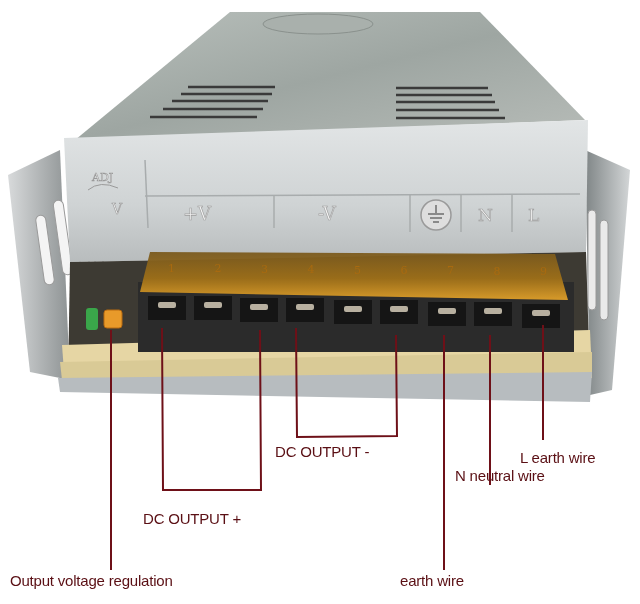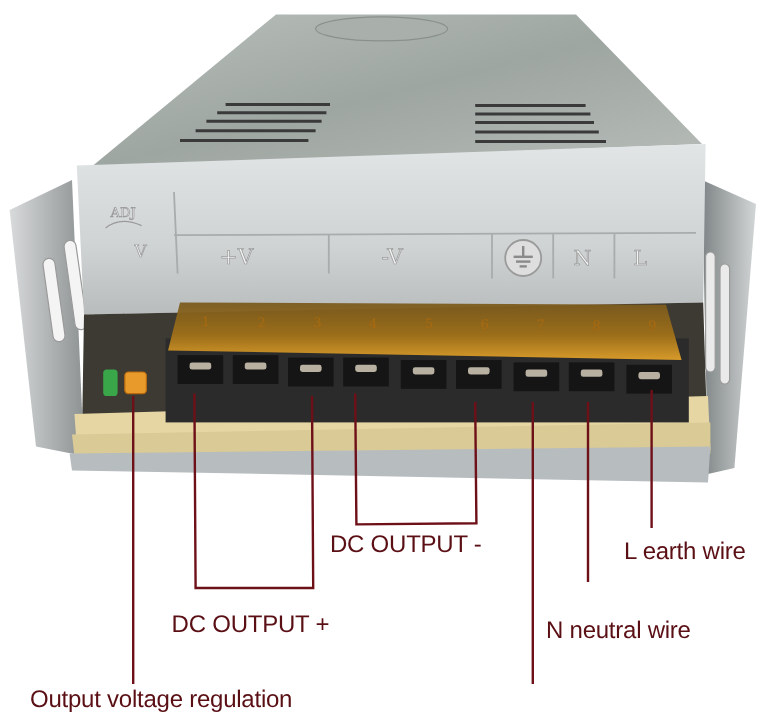--- a/index.html
+++ b/index.html
@@ -1,18 +1,18 @@
 <!DOCTYPE html>
 <html><head>
 <meta charset="utf-8">
 <style>
   html, body { margin:0; padding:0; background:#ffffff; }
   body { width:640px; height:604px; position:relative; overflow:hidden; font-family:"Liberation Sans", sans-serif; }
   #stage { position:absolute; left:0; top:0; width:640px; height:604px; }
-  .label { position:absolute; color:#5a0f14; font-size:20px; font-weight:normal; white-space:nowrap; letter-spacing:-0.2px; }
+  .label { position:absolute; color:#5a0f14; font-size:15px; font-weight:normal; white-space:nowrap; letter-spacing:-0.2px; }
   .term-num { font-family:"DejaVu Serif", serif; font-size:11px; fill:#a86a10; }
   .mark { font-family:"DejaVu Serif", serif; fill:#f2f2f2; stroke:#9a9a9a; stroke-width:0.6; }
 </style>
 </head>
 <body>
 
 <div id="stage">
   <svg width="640" height="604" viewBox="0 0 640 604">
     <defs>
       <linearGradient id="topG" x1="0" y1="0" x2="1" y2="1">
@@ -152,18 +152,19 @@
       <polyline points="296,328 297,437 397,436 396,335"></polyline>
 
       <line x1="444" y1="335" x2="444" y2="570"></line>
 
       <line x1="490" y1="335" x2="490" y2="485"></line>
 
       <line x1="543" y1="325" x2="543" y2="440"></line>
     </g>
   </svg>
 
-  <div class="label" style="left:25px; top:572px;">Output voltage regulation</div>
+  <div class="label" style="left:10px; top:572px;">Output voltage regulation</div>
   <div class="label" style="left:143px; top:510px;text-align:right;">DC OUTPUT +</div>
   <div class="label" style="left:275px; top:443px;">DC OUTPUT -</div>
-  <div class="label" style="left:455px; top:515px;">N neutral wire</div>
+  <div class="label" style="left:400px; top:572px;">earth wire</div>
+  <div class="label" style="left:455px; top:467px;">N neutral wire</div>
   <div class="label" style="left:520px; top:449px;">L earth wire</div>
 </div>
 
 </body></html>

